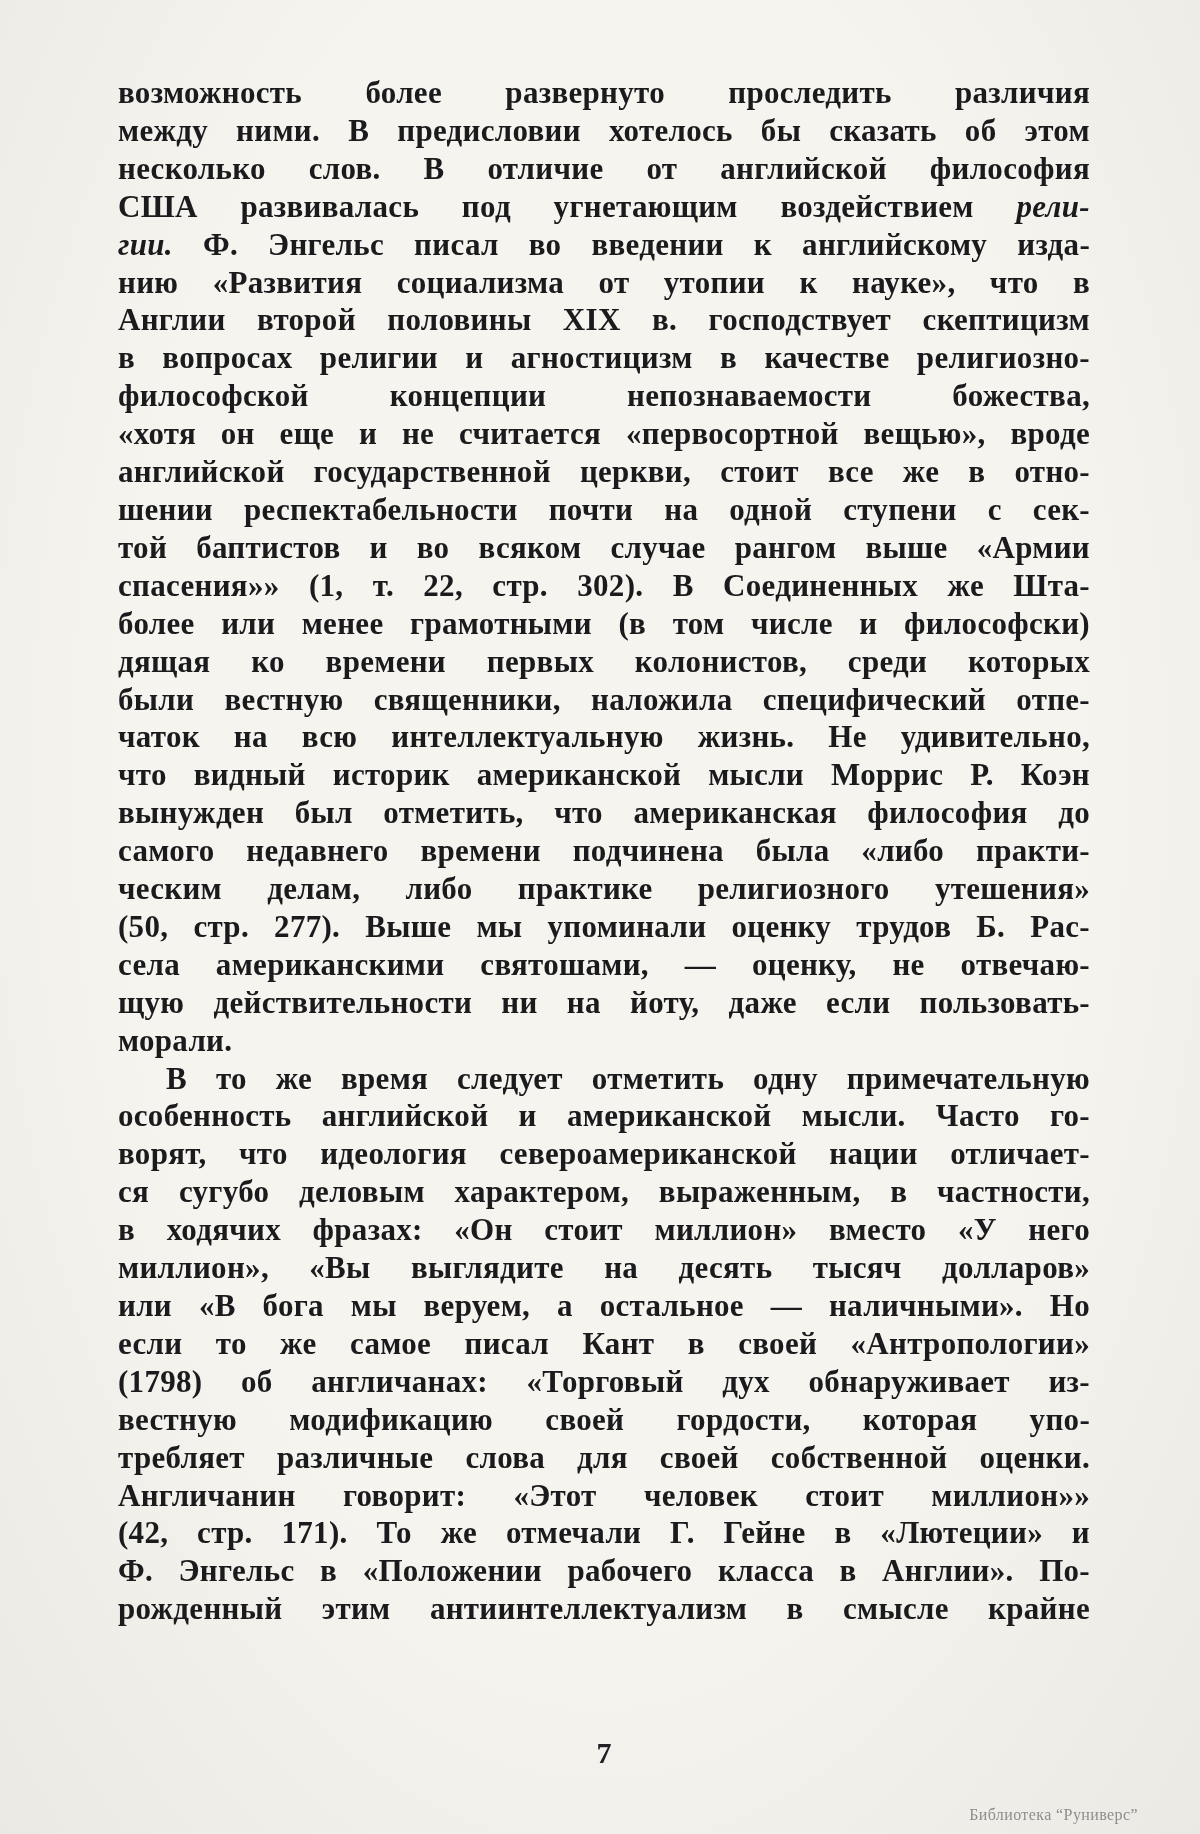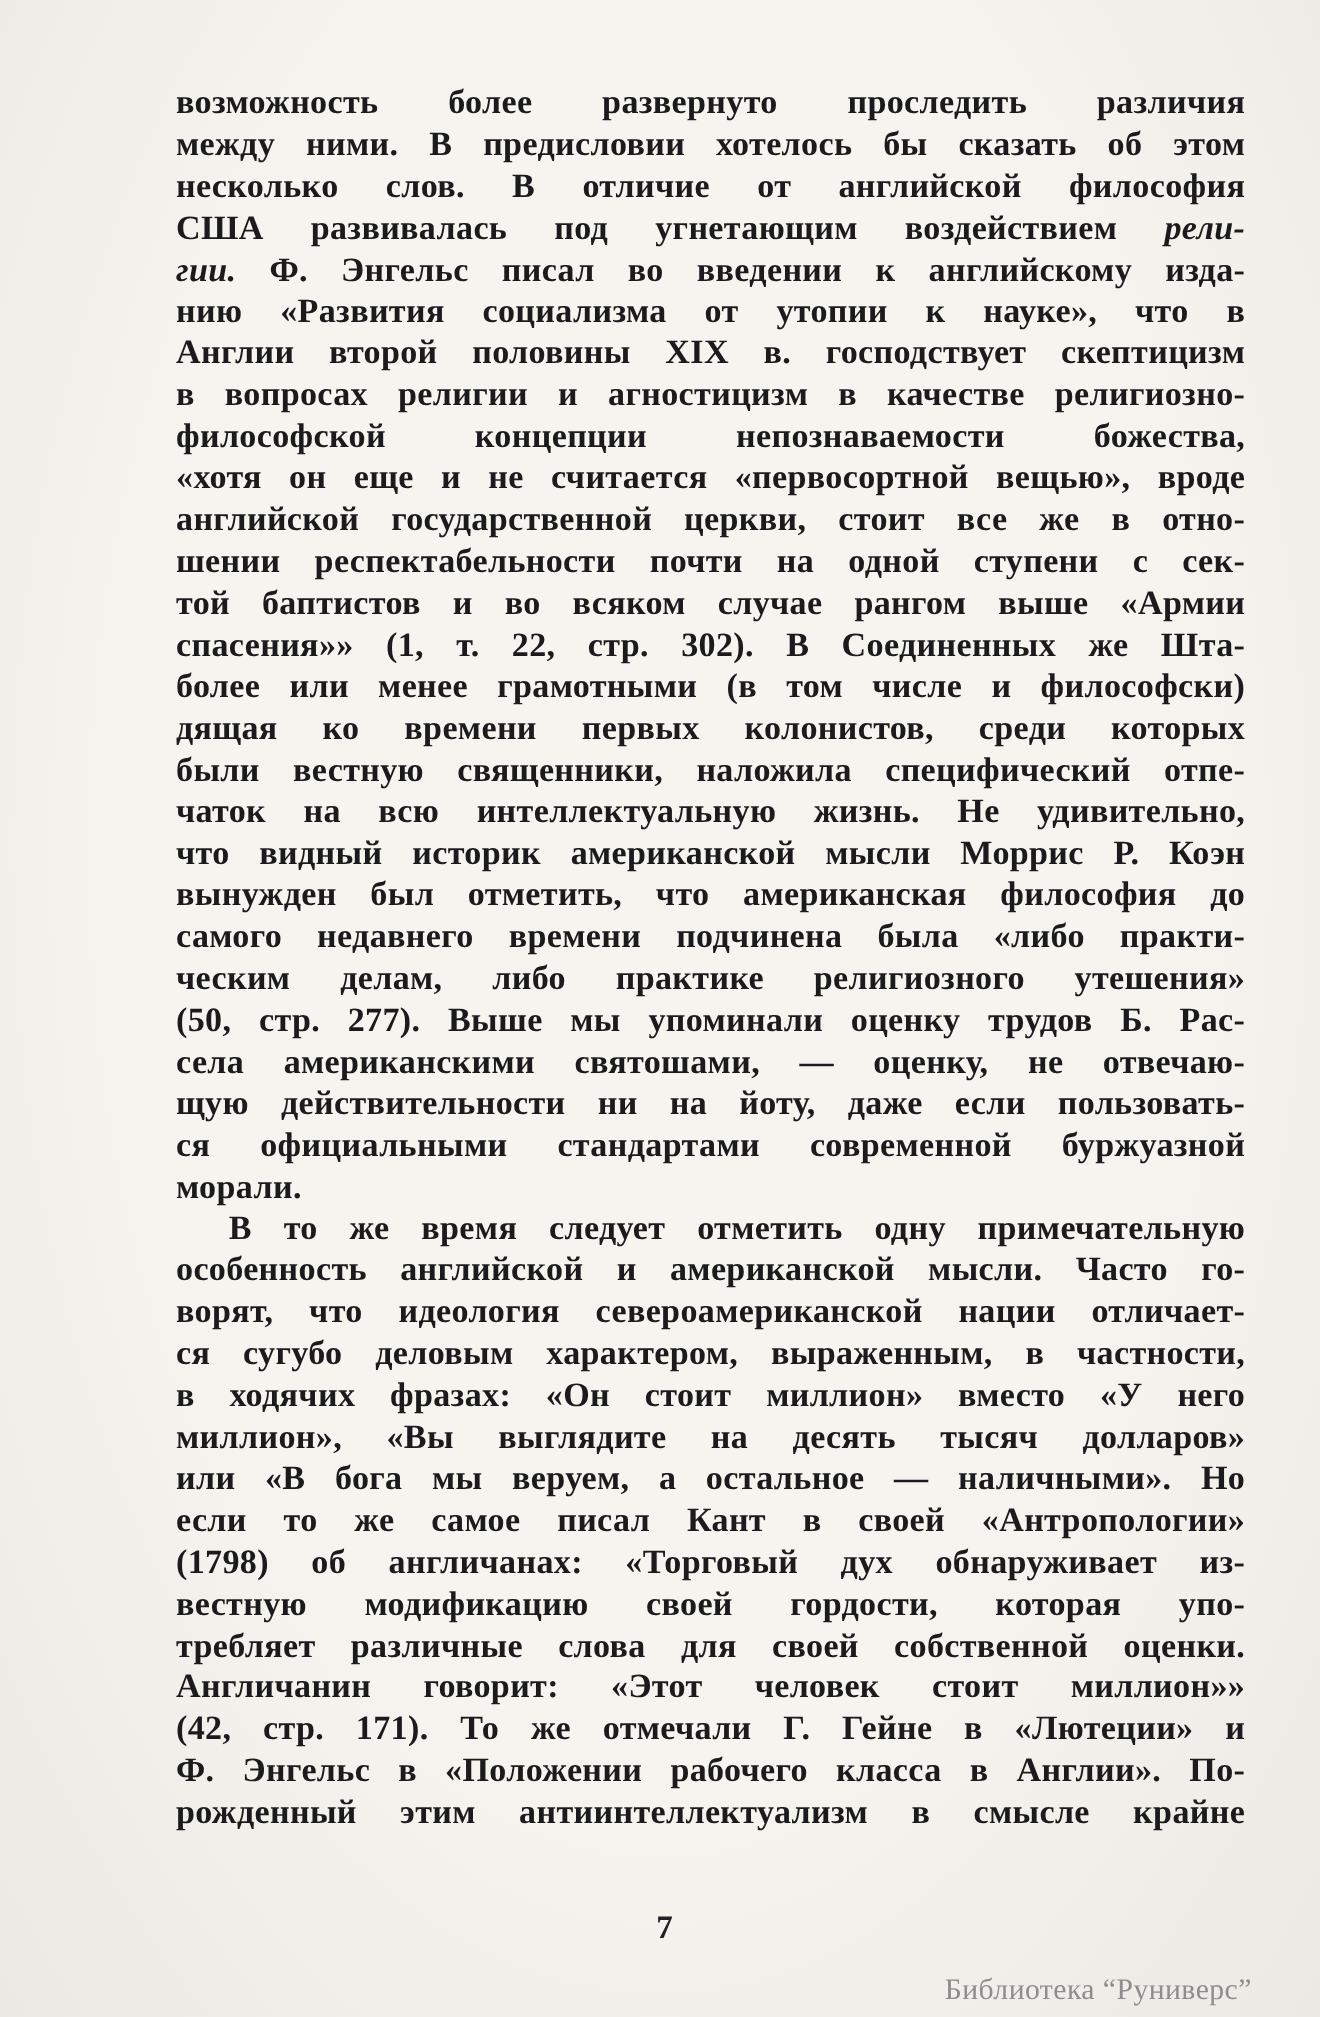--- a/index.html
+++ b/index.html
@@ -19,21 +19,20 @@
   }
   .text-block {
     position: absolute;
     left: 118px;
     top: 74px;
     width: 972px;
     font-size: 31px;
     font-weight: 700;
     line-height: 37.9px;
     letter-spacing: 0.3px;
-    margin-left: 42px;
   }
   .paragraph { margin: 0; }
   .line {
     text-align: justify;
     text-align-last: justify;
     white-space: normal;
   }
   .line.flush { text-align-last: left; }
   .line.indent { text-indent: 48px; }
   .em { font-style: italic; }
@@ -44,21 +43,21 @@
     top: 1736px;
     text-align: center;
     font-size: 30px;
     font-weight: 700;
     color: #222226;
   }
   .footer-mark {
     position: absolute;
     right: 62px;
     bottom: 10px;
-    font-size: 27px;
+    font-size: 16px;
     font-weight: 400;
     color: #8d8d8d;
     letter-spacing: 0.4px;
   }
 </style>
 </head>
 <body>
 
 <div class="page">
   <div class="text-block">
@@ -81,21 +80,20 @@
         <div class="line">дящая ко времени первых колонистов, среди которых</div>
         <div class="line">были вестную священники, наложила специфический отпе-</div>
         <div class="line">чаток на всю интеллектуальную жизнь. Не удивительно,</div>
         <div class="line">что видный историк американской мысли Моррис Р. Коэн</div>
         <div class="line">вынужден был отметить, что американская философия до</div>
         <div class="line">самого недавнего времени подчинена была «либо практи-</div>
         <div class="line">ческим делам, либо практике религиозного утешения»</div>
         <div class="line">(50, стр. 277). Выше мы упоминали оценку трудов Б. Рас-</div>
         <div class="line">села американскими святошами, — оценку, не отвечаю-</div>
         <div class="line">щую действительности ни на йоту, даже если пользовать-</div>
-        <div class="line">ся официальными стандартами современной буржуазной</div>
         <div class="line flush">морали.</div>
       </div>
       <div class="paragraph">
         <div class="line indent">В то же время следует отметить одну примечательную</div>
         <div class="line">особенность английской и американской мысли. Часто го-</div>
         <div class="line">ворят, что идеология североамериканской нации отличает-</div>
         <div class="line">ся сугубо деловым характером, выраженным, в частности,</div>
         <div class="line">в ходячих фразах: «Он стоит миллион» вместо «У него</div>
         <div class="line">миллион», «Вы выглядите на десять тысяч долларов»</div>
         <div class="line">или «В бога мы веруем, а остальное — наличными». Но</div>

